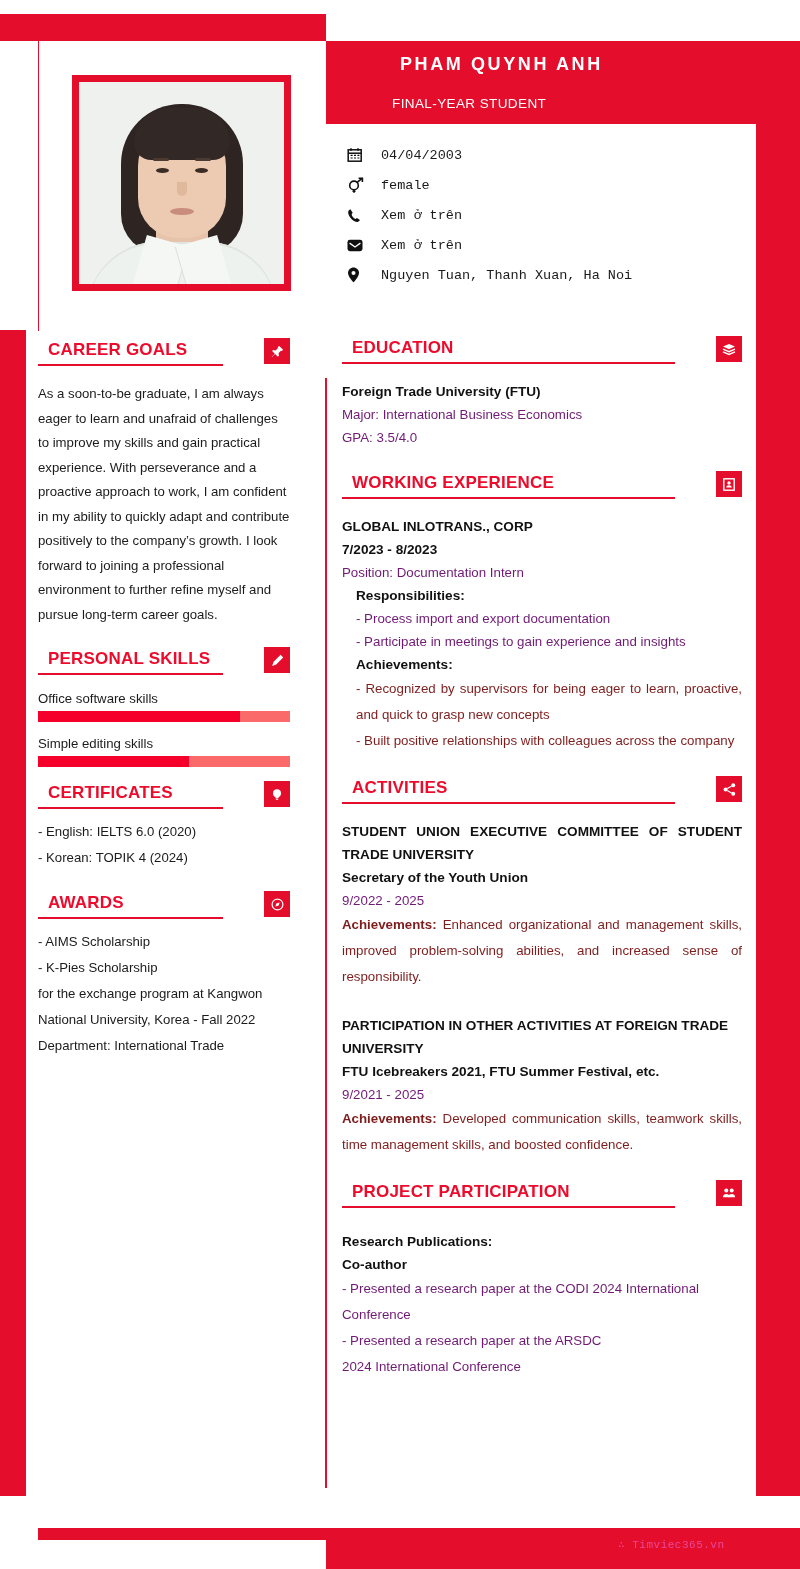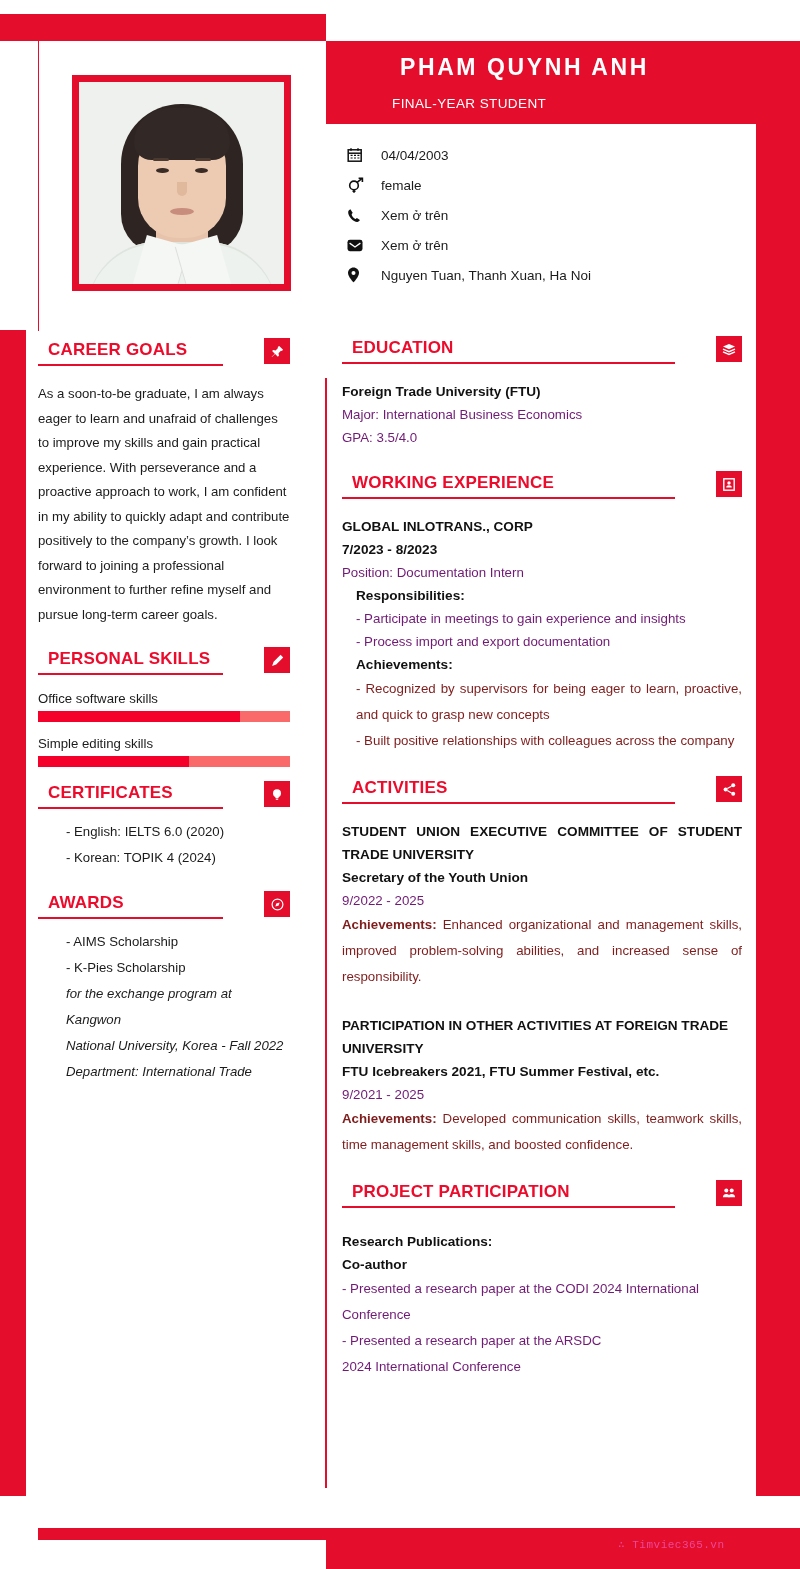--- a/index.html
+++ b/index.html
@@ -46,21 +46,21 @@
     width: 2px; height: 1110px; background: #E40D2B;
   }
 
   
   .header-red {
     position: absolute; left: 326px; top: 41px;
     width: 474px; height: 83px; background: #E40D2B;
   }
   .header-name {
     position: absolute; left: 400px; top: 54px;
-    color: #ffffff; font-size: 23px; font-weight: bold;
+    color: #ffffff; font-size: 18px; font-weight: bold;
     letter-spacing: 2.6px;
   }
   .header-role {
     position: absolute; left: 392px; top: 96px;
     color: #ffffff; font-size: 13.5px; letter-spacing: 0.4px;
   }
 
   
   .photo-frame {
     position: absolute; left: 72px; top: 75px;
@@ -97,21 +97,21 @@
     background:#4a3a31; border-radius:2px; }
   .ph-browL { left:50%; transform:translateX(-29px); }
   .ph-browR { left:50%; transform:translateX(13px); }
   .ph-nose { position:absolute; left:50%; top:100px; width:10px; height:14px;
     transform:translateX(-50%); background:#e0b89c; border-radius:0 0 6px 6px; }
   .ph-mouth { position:absolute; left:50%; top:126px; width:24px; height:7px;
     transform:translateX(-50%); background:#c88d7d; border-radius:50%; }
 
   
   .contact {
-    position: absolute; left: 347px; top: 140px; width: 400px;
+    position: absolute; left: 347px; top: 140px; width: 400px; font-family: Liberation Mono, monospace;
   }
   .contact-row { display: flex; align-items: center; height: 30px; }
   .contact-ico {
     width: 30px; flex: 0 0 30px; display: flex; align-items: center;
     justify-content: flex-start; color: #111; font-size: 15px;
   }
   .contact-ico svg { display: block; }
   .contact-txt { font-size: 13.5px; color: #1b1b1b; padding-left: 4px; }
 
   
@@ -140,22 +140,22 @@
   .goal-text {
     font-size: 13.2px; line-height: 24.5px; color: #1b1b1b;
     margin-top: 16px;
   }
   .skill-name { font-size: 13.2px; color: #1b1b1b; margin-bottom: 5px; }
   .skill-track {
     height: 11px; width: 100%; background: #FA6A6A; position: relative;
     margin-bottom: 14px;
   }
   .skill-fill { height: 100%; background: #F5002A; }
-  .list-line { font-size: 13.2px; line-height: 26px; color: #1b1b1b; margin-left: 28px; }
-  .list-line.ital { font-style: italic; }
+  .list-line { font-size: 13.2px; line-height: 26px; color: #1b1b1b; }
+  .list-line.ital { }
 
   
   .right-col {
     position: absolute; left: 342px; top: 336px; width: 400px;
   }
   .r-block { margin-top: 16px; }
   .r-bold { font-size: 13.6px; font-weight: bold; color: #111; line-height: 23px; }
   .r-norm { font-size: 13.3px; color: #701a75; line-height: 23px; }
   .r-just { font-size: 13.3px; color: #7f1d1d; line-height: 26px; text-align: justify; }
   .r-indent { padding-left: 14px; }
@@ -353,22 +353,22 @@
           <circle cx="6" cy="5" r="1.7" fill="#fff"></circle>
           <path d="M3.2 9.6c0-1.5 1.3-2.3 2.8-2.3s2.8.8 2.8 2.3z" fill="#fff"></path>
         </svg>
       </div>
     </div>
     <div class="r-block">
       <div class="r-bold">GLOBAL INLOTRANS., CORP</div>
       <div class="r-bold">7/2023 - 8/2023</div>
       <div class="r-norm">Position: Documentation Intern</div>
       <div class="r-bold r-indent">Responsibilities:</div>
+      <div class="r-norm r-indent">- Process import and export documentation</div>
       <div class="r-norm r-indent">- Participate in meetings to gain experience and insights</div>
-      <div class="r-norm r-indent">- Process import and export documentation</div>
       <div class="r-bold r-indent">Achievements:</div>
       <div class="r-just r-indent">- Recognized by supervisors for being eager to learn, proactive, and quick to grasp new concepts</div>
       <div class="r-just r-indent">- Built positive relationships with colleagues across the company</div>
     </div>
 
     <div class="sec r-spaced">
       <div class="sec-title">ACTIVITIES</div>
       <div class="sec-ico">
         <svg width="13" height="13" viewBox="0 0 13 13">
           <circle cx="10.2" cy="2.3" r="2" fill="#fff"></circle>

